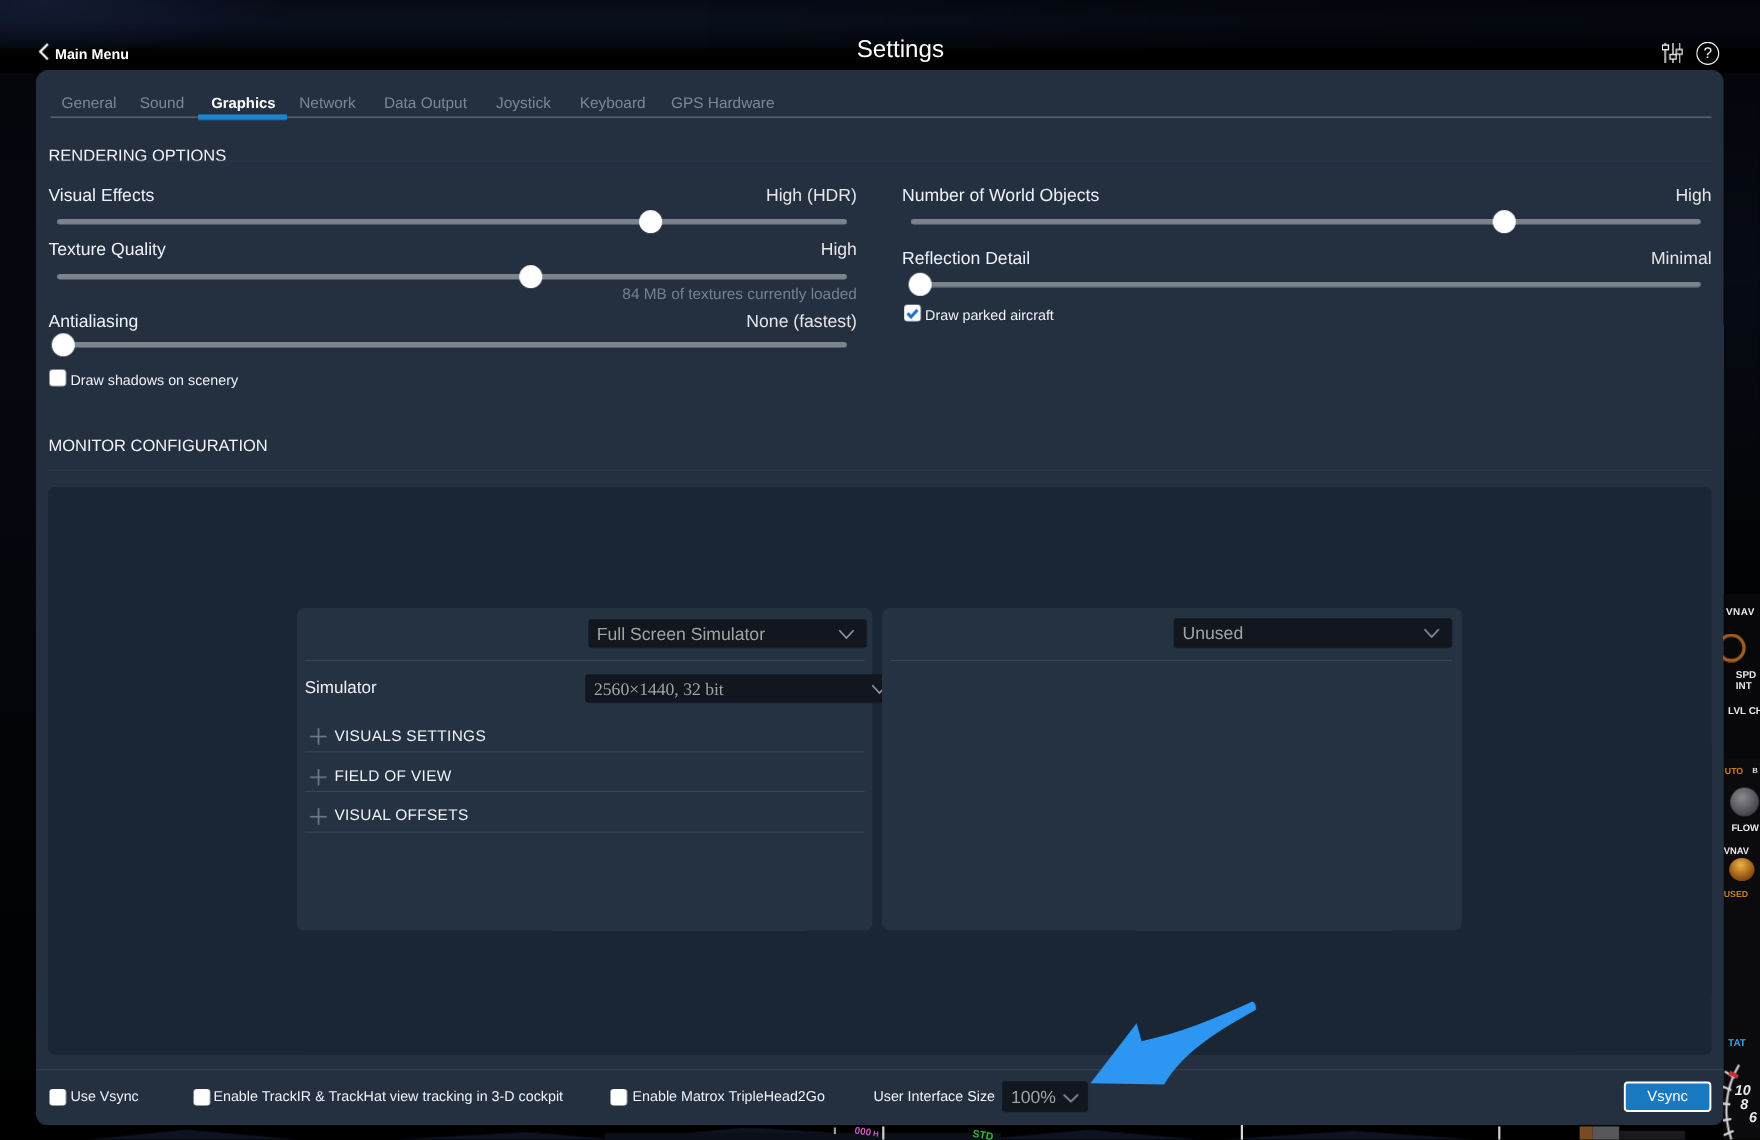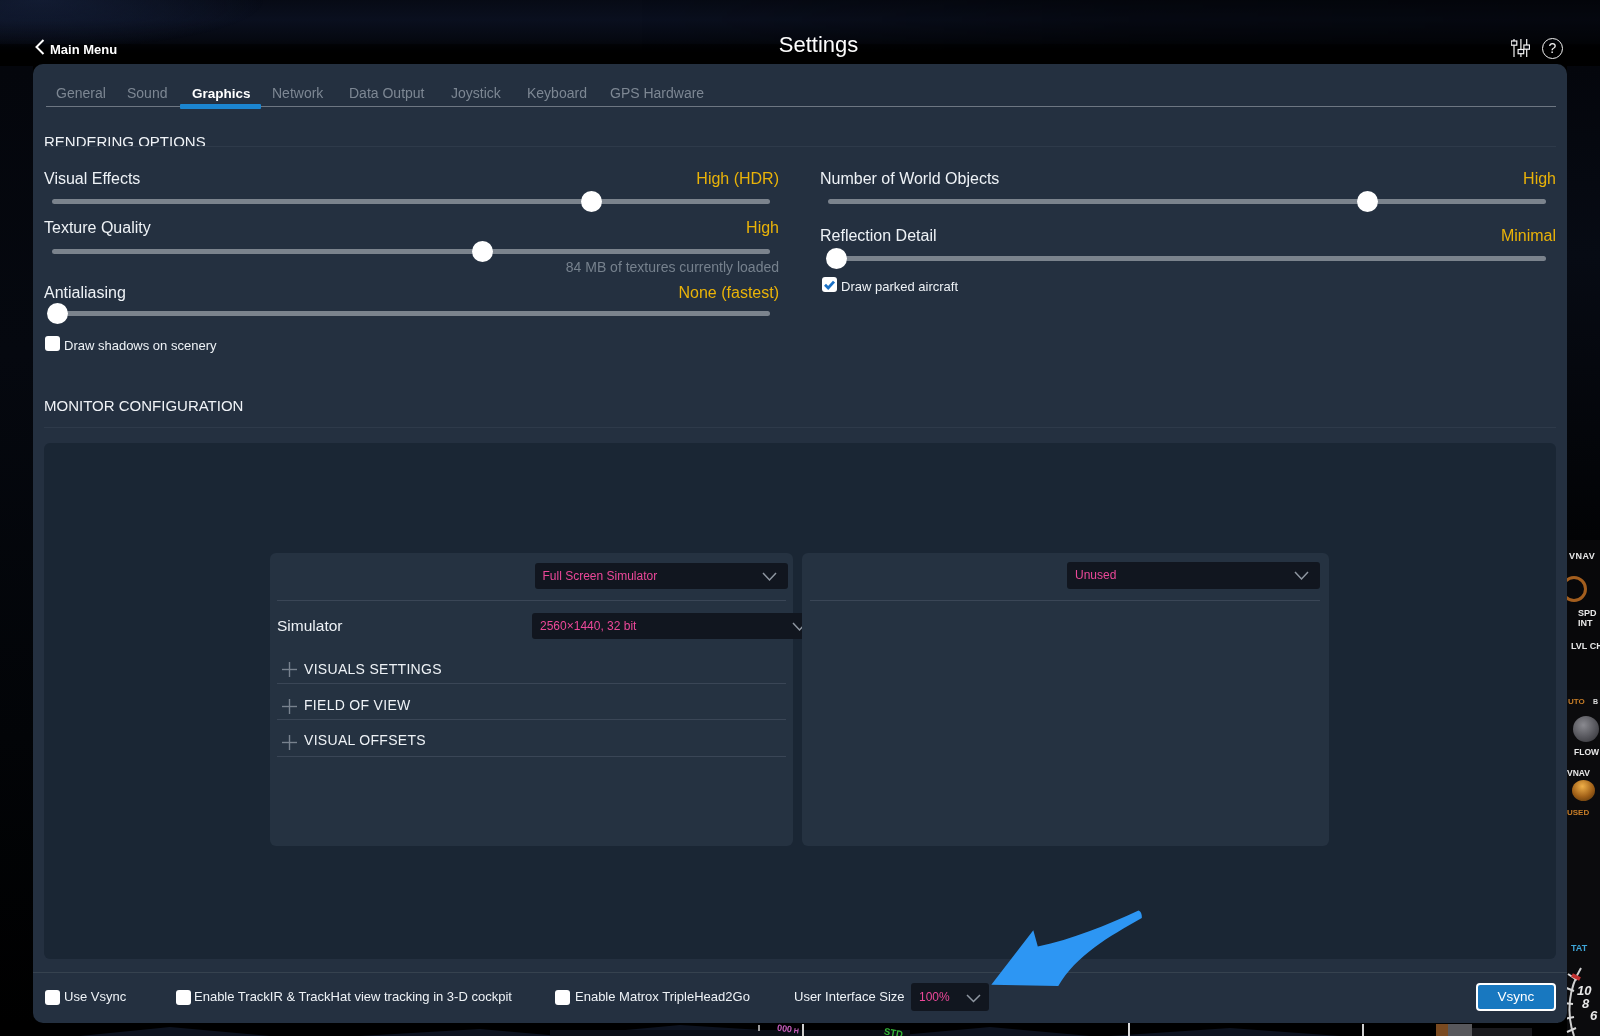--- a/index.html
+++ b/index.html
@@ -1,28 +1,28 @@
 <!DOCTYPE html>
 <html><head>
 <meta charset="utf-8">
 <style>
 * { margin:0; padding:0; box-sizing:border-box; }
 html,body { width:1600px; height:1036px; background:#000; overflow:hidden; }
 body { font-family:"Liberation Sans",sans-serif; position:relative; color:#e9edf2; }
 body * { transform:translateZ(0); }
 .abs { position:absolute; }
 .lbl { position:absolute; font-size:16px; color:#eef2f6; }
-.val { position:absolute; font-size:16px; color:#eab308; }
+.val { position:absolute; font-size:16px; color:#e5e5e5; }
 .track { position:absolute; height:5px; background:#7b838d; border-radius:2.5px; }
 .knob { position:absolute; width:21px; height:21px; background:#fff; border-radius:50%; top:-8px; }
 .cb { position:absolute; width:15px; height:15px; background:#fff; border-radius:3px; }
 .cbl { position:absolute; font-size:13px; color:#eef2f6; }
 .sep { position:absolute; height:1px; background:#3a4656; }
 .dd { position:absolute; background:#11161f; border-radius:3px; }
-.ddt { position:absolute; left:8px; top:6px; font-size:12px; color:#ec4899; }
+.ddt { position:absolute; left:8px; top:6px; font-size:16px; color:#a3a3a3; }
 .plus { position:absolute; width:15px; height:15px; }
 .exp { position:absolute; font-size:14px; color:#eef2f6; letter-spacing:0.3px; }
 .tab { position:absolute; top:85px; font-size:14px; color:#7d8793; }
 .hdr { position:absolute; font-size:15px; color:#f0f3f7; letter-spacing:0; }
 </style>
 </head>
 <body>
 
 <div class="abs" style="left:0; top:0; width:1600px; height:56px; background:linear-gradient(180deg,rgba(9,14,28,0.75) 0%,rgba(11,17,34,0.9) 35%,rgba(7,11,22,0.8) 70%,rgba(0,0,0,0) 100%);"></div>
 <div class="abs" style="left:0; top:0; width:1600px; height:60px; background:linear-gradient(90deg,rgba(0,0,0,0) 0%,rgba(0,0,0,0) 40%,rgba(0,0,0,0.4) 70%,rgba(0,0,0,0.5) 100%);"></div>
@@ -126,21 +126,21 @@
 
 <div class="abs" style="left:270px; top:553px; width:523px; height:293px; background:#253241; border-radius:6px;"></div>
 <div class="dd" style="left:534.5px; top:563px; width:253px; height:26px;">
     <span class="ddt">Full Screen Simulator</span>
   <svg class="abs" style="right:11px; top:9px;" width="15" height="10" viewBox="0 0 15 10">
       <polyline points="1,1 7.5,8 14,1" fill="none" stroke="#8f97a1" stroke-width="1.5"></polyline>
     </svg>
 </div>
 <div class="sep" style="left:277px; top:600px; width:509px;"></div>
 <div class="abs" style="left:277px; top:617px; font-size:15.5px; color:#eef2f6;">Simulator</div>
-<div class="dd" style="left:532px; top:612.5px; width:286px; height:26px;">
+<div class="dd" style="left:532px; top:612.5px; width:286px; height:26px;font-family:Liberation Serif, serif;">
     <span class="ddt">2560×1440, 32 bit</span>
   <svg class="abs" style="right:11px; top:9px;" width="15" height="10" viewBox="0 0 15 10">
       <polyline points="1,1 7.5,8 14,1" fill="none" stroke="#8f97a1" stroke-width="1.5"></polyline>
     </svg>
 </div>
 
 <svg class="plus" style="left:281.5px; top:661.5px;" viewBox="0 0 15 15">
     <g stroke="#78828e" stroke-width="1.4">
       <line x1="7.5" y1="0" x2="7.5" y2="15"></line>
       <line x1="0" y1="7.5" x2="15" y2="7.5"></line>

